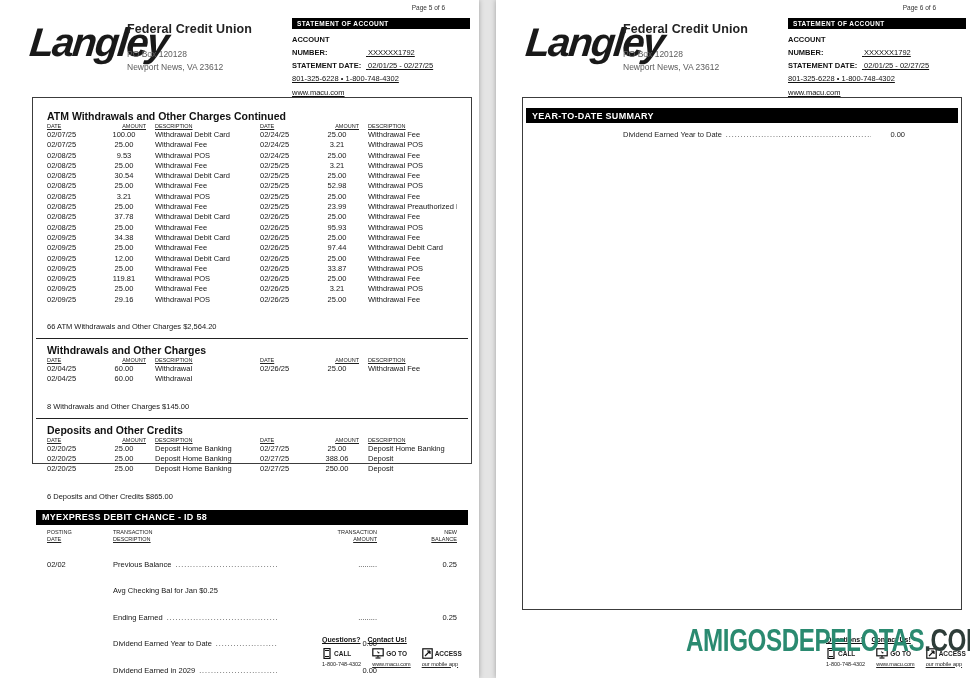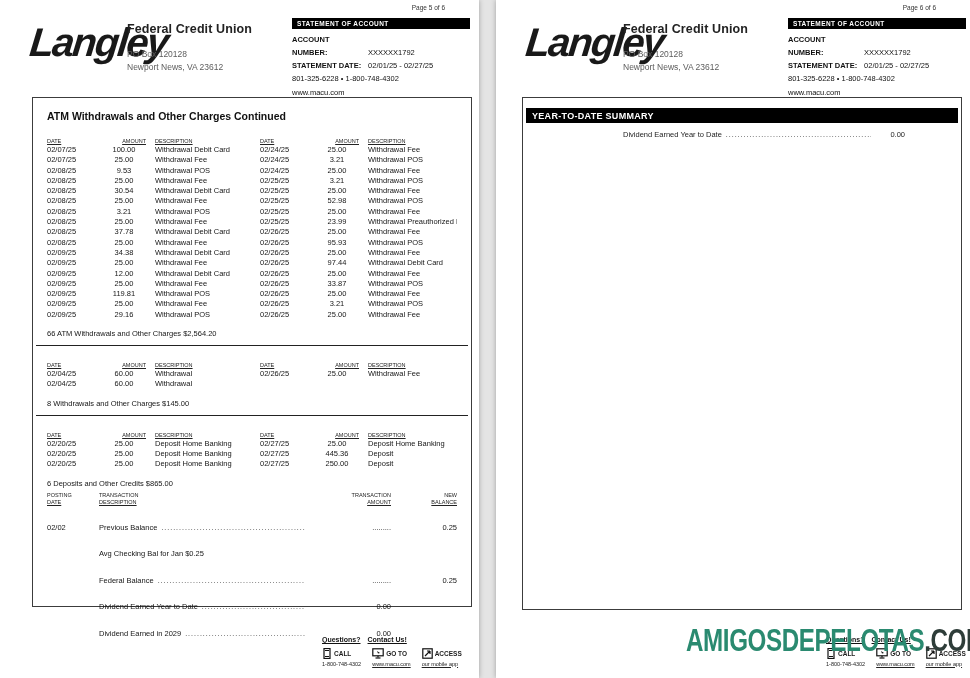--- a/index.html
+++ b/index.html
@@ -15,47 +15,47 @@
 
   
   .hdr { position:absolute; top:18px; left:30px; right:8px; height:72px; }
   .logo { position:absolute; left:0; top:2px; font-size:40px; font-weight:bold; font-style:italic;
           letter-spacing:-2px; transform:skewX(-6deg); color:#191919; }
   .org { position:absolute; left:97px; top:4px; }
   .org-name { font-size:12.5px; font-weight:bold; color:#222; letter-spacing:.1px; }
   .org-addr { font-size:8.5px; color:#5d5d5d; margin-top:12px; line-height:1.5; }
   .stmt-box { position:absolute; left:262px; top:0; width:178px; }
   .stmt-title { background:#000; color:#fff; font-size:6.5px; font-weight:bold; padding:2px 5px; letter-spacing:.4px; }
-  .stmt-lines { margin-top:4px; font-size:7.5px; line-height:1.75; color:#111; }
+  .stmt-lines { margin-top:4px; font-size:7.5px; line-height:1.75; color:#111;text-decoration:underline; }
   .stmt-row .lbl { display:inline-block; width:74px; font-weight:bold; }
 
   
-  .content-box { position:absolute; left:32px; width:440px; top:97px; height:510px;
+  .content-box { position:absolute; left:32px; width:440px; top:97px; height:367px;
                  border:1.5px solid #3c3c3c; background:#fff; padding-top:10px; }
   .page-right .content-box { left:26px; height:513px; }
 
   .sec-title { font-size:10.5px; font-weight:bold; margin:2px 14px 1px; color:#111; }
-  .two-col { display:flex; gap:16px; margin:16px 14px 0; }
+  .two-col { display:flex; gap:16px; margin:1px 14px 0; }
   .txn-col { flex:1; min-width:0; }
 
   .txn-head, .txn-row { display:grid; grid-template-columns:46px 44px 1fr; column-gap:9px; }
   .txn-head { font-size:5.5px; color:#222; margin-bottom:1px; }
   .txn-head span { text-decoration:underline; }
   .txn-head .h-amt { text-align:right; }
   .txn-row { font-size:7.5px; line-height:10.3px; color:#161616; }
   .c-amt { text-align:center; }
   .c-desc { white-space:nowrap; overflow:hidden; }
 
-  .summary-line { font-size:7.5px; margin:9px 14px 0; color:#161616; }
+  .summary-line { font-size:7.5px; margin:17px 14px 0; color:#161616; }
   .rule { border:none; border-top:1px solid #222; margin:7px 3px 5px; }
 
   .black-bar { background:#000; color:#fff; font-size:9px; font-weight:bold;
                padding:2.5px 6px; margin:9px 3px 0; letter-spacing:.3px; }
 
-  .mx-head, .mx-row { display:grid; grid-template-columns:44px 1fr 74px 58px; column-gap:8px;
+  .mx-head, .mx-row { display:grid; grid-template-columns:44px 1fr 74px 58px; column-gap:22px;
                       margin:16px 14px; font-size:7.5px; }
   .mx-head { font-size:5.5px; color:#222; margin-top:4px; margin-bottom:3px; line-height:1.4; }
   .mx-head .u { text-decoration:underline; }
   .mx-head .r { text-align:right; }
   .mx-row { line-height:10.5px; color:#161616; }
   .mx-amt, .mx-bal { text-align:right; }
   .desc-flex { display:flex; align-items:baseline; min-width:0;justify-content:space-between; }
   .leader { flex:1; min-width:0; overflow:hidden; white-space:nowrap; margin:0 4px; }
   .leader::after { content:"...................................................................................................................................................."; font-size:7px; letter-spacing:1px; color:#222; }
 
@@ -341,20 +341,21 @@
                 <span class="c-amt">25.00</span>
                 <span class="c-desc">Withdrawal Fee</span>
               </div>
             </div>
         </div>
       </div>
       <div class="summary-line">66 ATM Withdrawals and Other Charges $2,564.20</div>
 
       <hr class="rule">
 
+      <div class="sec-title">Withdrawals and Other Charges</div>
       <div class="two-col">
         <div class="txn-col">
           <div class="txn-head">
             <span>DATE</span>
             <span class="h-amt">AMOUNT</span>
             <span>DESCRIPTION</span>
           </div>
           <div>
 
               <div class="txn-row">
@@ -383,20 +384,21 @@
                 <span class="c-amt">25.00</span>
                 <span class="c-desc">Withdrawal Fee</span>
               </div>
             </div>
         </div>
       </div>
       <div class="summary-line">8 Withdrawals and Other Charges $145.00</div>
 
       <hr class="rule">
 
+      <div class="sec-title">Deposits and Other Credits</div>
       <div class="two-col">
         <div class="txn-col">
           <div class="txn-head">
             <span>DATE</span>
             <span class="h-amt">AMOUNT</span>
             <span>DESCRIPTION</span>
           </div>
           <div>
 
               <div class="txn-row">
@@ -427,34 +429,35 @@
           <div>
 
               <div class="txn-row">
                 <span class="c-date">02/27/25</span>
                 <span class="c-amt">25.00</span>
                 <span class="c-desc">Deposit Home Banking</span>
               </div>
 
               <div class="txn-row">
                 <span class="c-date">02/27/25</span>
-                <span class="c-amt">445.36</span>
+                <span class="c-amt">388.06</span>
                 <span class="c-desc">Deposit</span>
               </div>
 
               <div class="txn-row">
                 <span class="c-date">02/27/25</span>
                 <span class="c-amt">250.00</span>
                 <span class="c-desc">Deposit</span>
               </div>
             </div>
         </div>
       </div>
       <div class="summary-line">6 Deposits and Other Credits $865.00</div>
 
+      <div class="black-bar">MYEXPRESS DEBIT CHANCE - ID 58</div>
       <div class="mx-head">
         <span>
           <span>POSTING</span><br>
           <span class="u">DATE</span>
         </span>
         <span>
           <span>TRANSACTION</span><br>
           <span class="u">DESCRIPTION</span>
         </span>
         <span class="r">
@@ -480,21 +483,21 @@
         <span></span>
         <span class="desc-flex">
           <span>Avg Checking Bal for Jan $0.25</span>
         </span>
         <span class="mx-amt"></span>
         <span class="mx-bal"></span>
       </div>
       <div class="mx-row">
         <span></span>
         <span class="desc-flex">
-          <span>Federal  Balance</span>
+          <span>Ending  Earned</span>
             <span class="leader"></span>
         </span>
         <span class="mx-amt">.........</span>
         <span class="mx-bal">0.25</span>
       </div>
       <div class="mx-row">
         <span></span>
         <span class="desc-flex">
           <span>Dividend Earned Year to Date</span>
             <span class="leader"></span>

